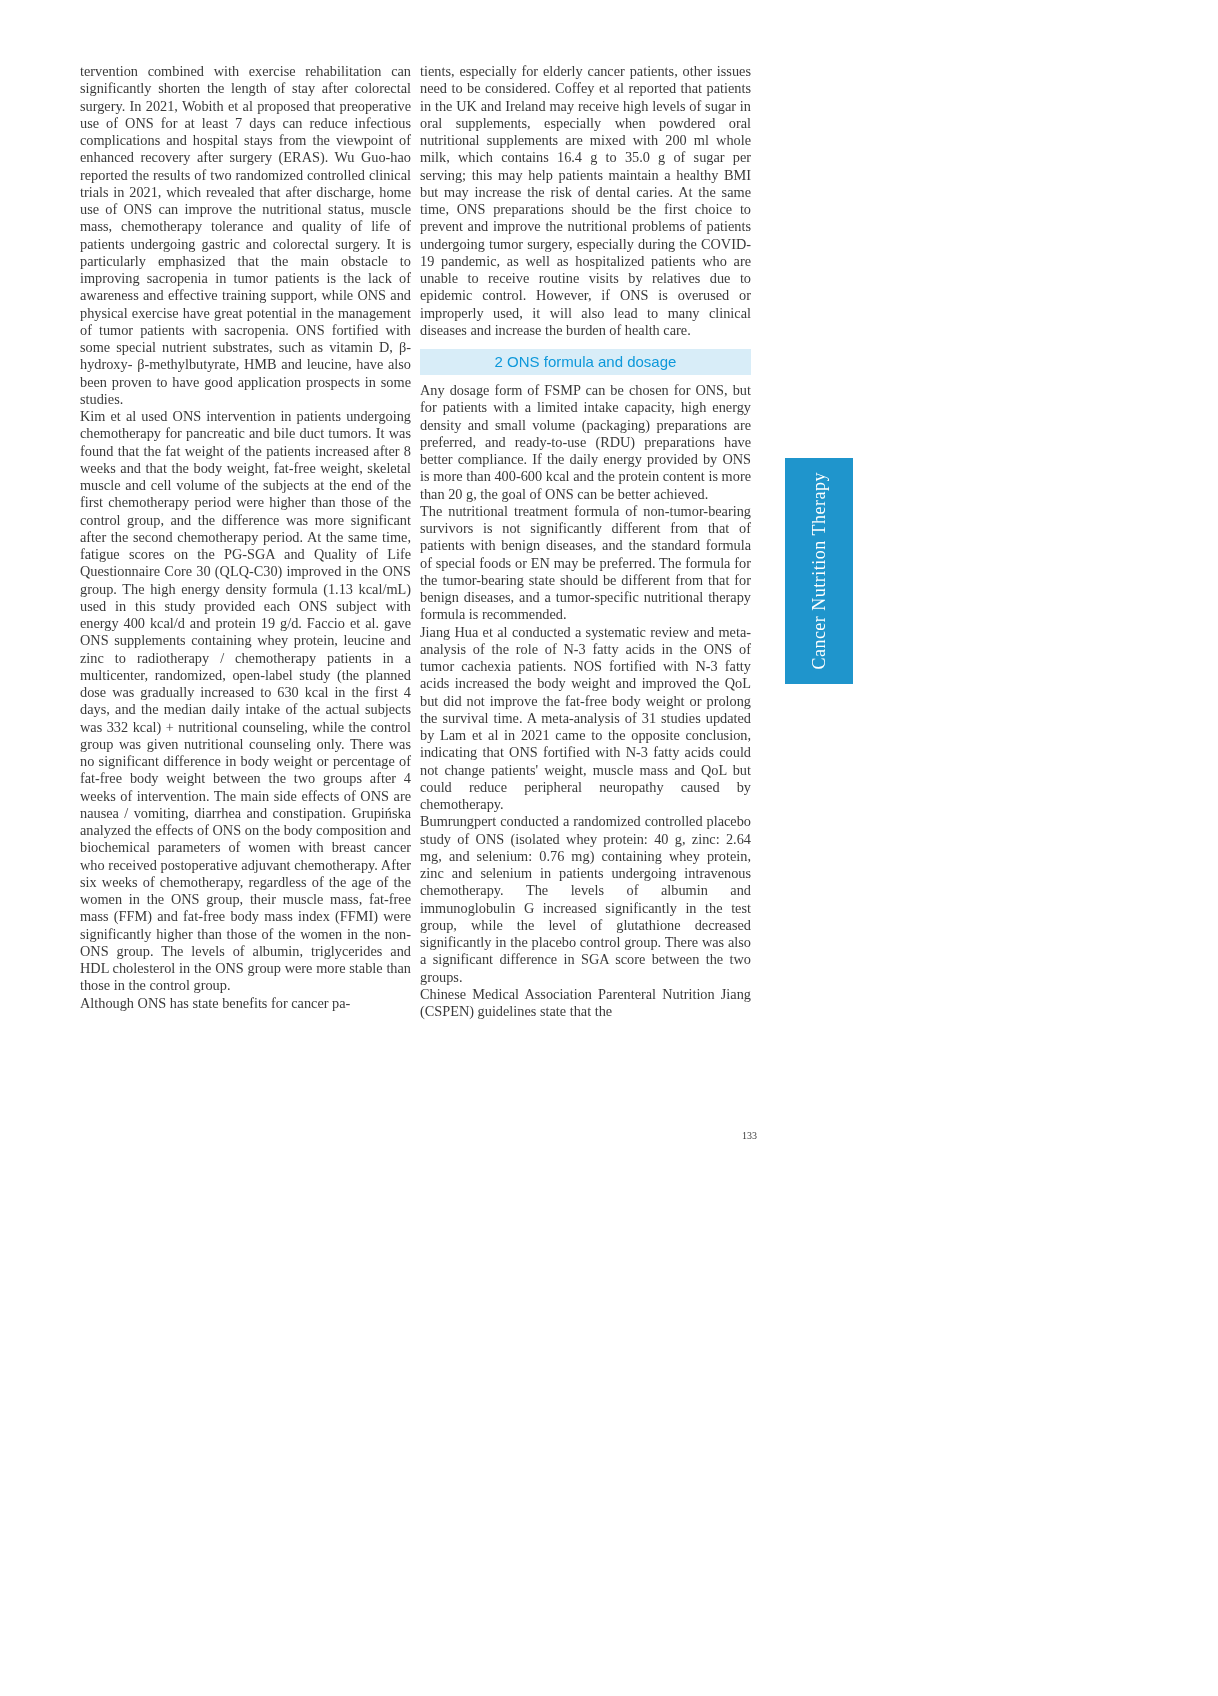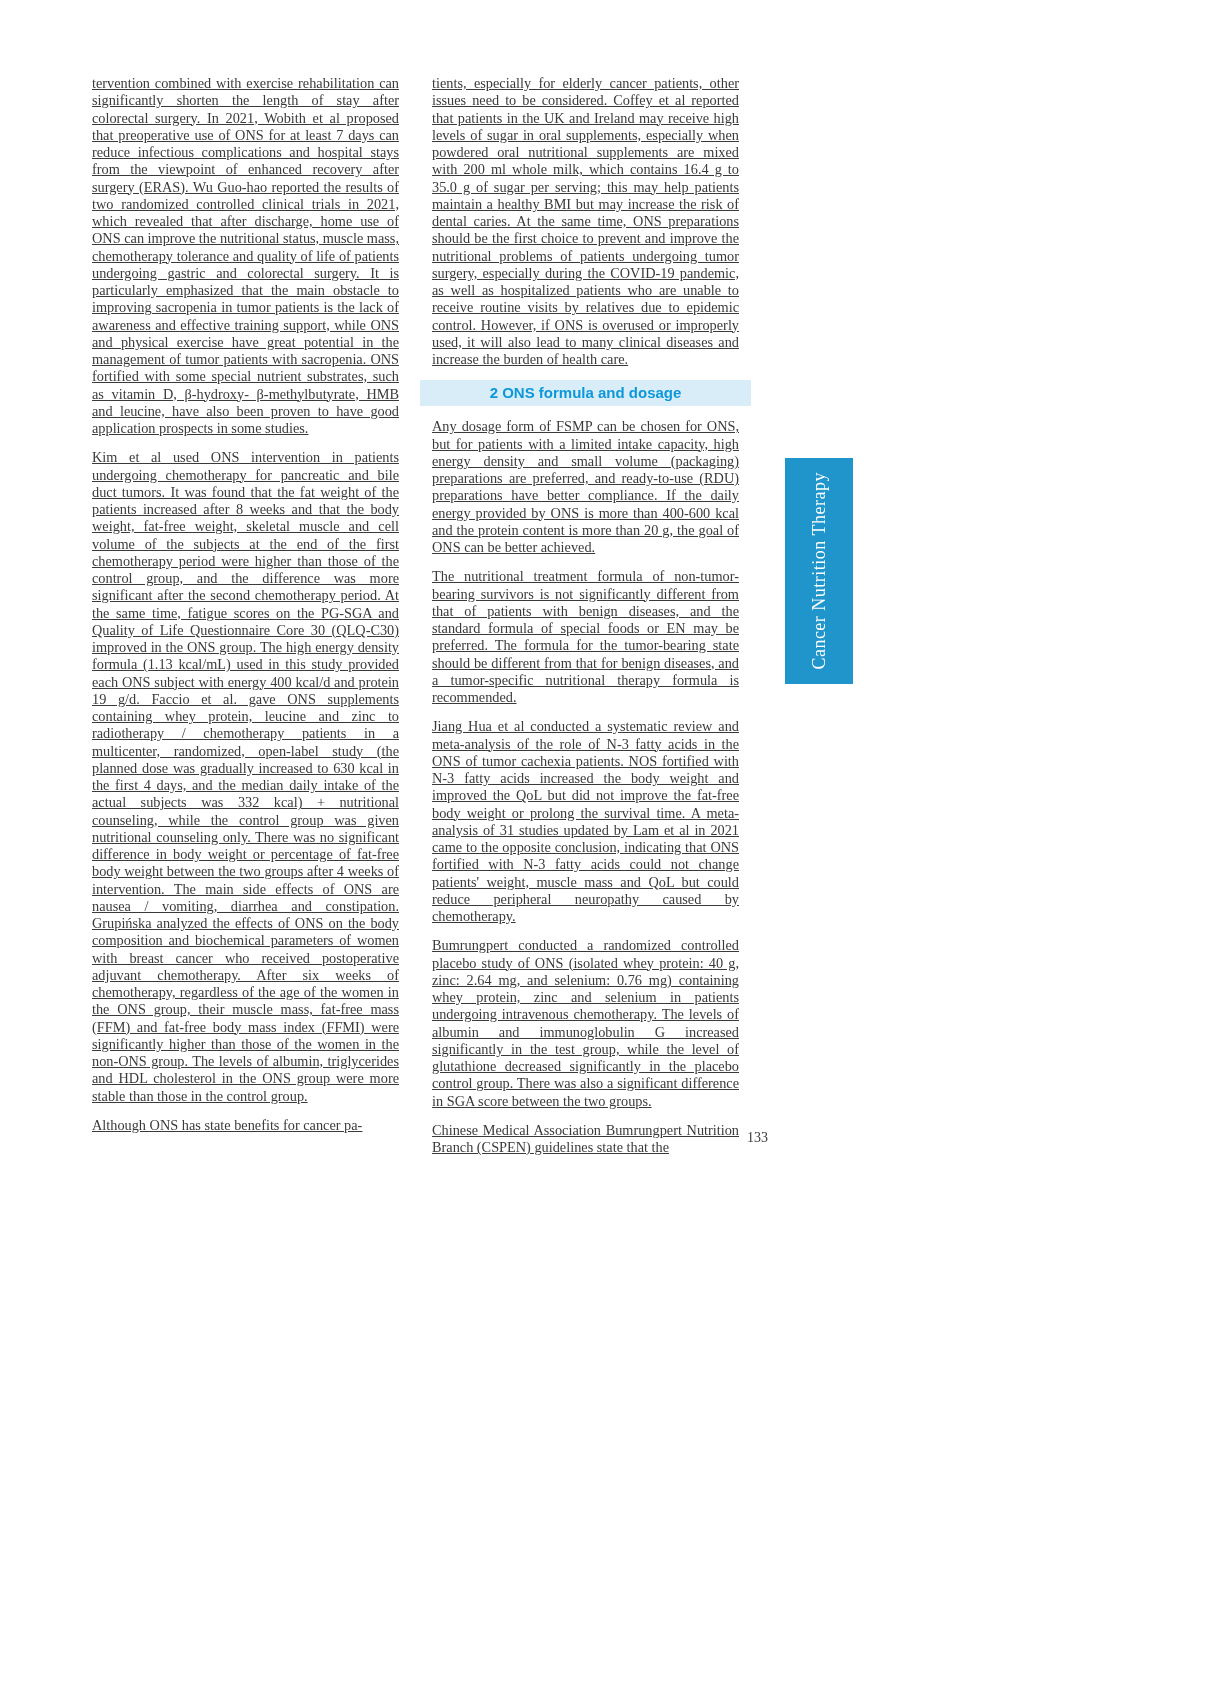--- a/index.html
+++ b/index.html
@@ -20,28 +20,28 @@
     width: 331px;
     font-size: 14.3px;
     line-height: 17.25px;
     text-align: justify;
     hyphens: auto;
     -webkit-hyphens: auto;
   }
   .col-left  { left: 80px; }
   .col-right { left: 420px; }
 
-  p.body-par { margin: 12px; padding: 0; text-decoration: underline; }
+  p.body-par { margin: 0; padding: 0; }
 
   .section-header {
     margin: 10px 0 7px 0;
     padding: 4px 2px;
     text-align: center;
     font-family: "Liberation Sans", sans-serif;
-    font-weight: bold;
+    font-weight: normal;
     font-size: 15px;
     line-height: 18px;
     color: var(--accent_blue, #0d98da);
     background: var(--band_bg, #d8edf8);
   }
 
   .side-tab {
     position: absolute;
     left: 785px;
     top: 458px;
@@ -58,24 +58,24 @@
     color: var(--tab_text, #ffffff);
     font-family: "Liberation Serif", serif;
     font-size: 18px;
     letter-spacing: 0.5px;
     white-space: nowrap;
   }
 
   .page-number {
     position: absolute;
     top: 1130px;
-    left: 446px;
+    left: 435px;
     width: 322px;
     text-align: right;
-    font-size: 14px;
+    font-size: 10px;
     color: var(--body_text, #3a3a3a);
   }
 </style>
 </head>
 <body>
 
 <div class="page">
 
   <div class="col col-left">
     <p class="body-par">tervention combined with exercise rehabilitation can significantly shorten the length of stay after colorectal surgery. In 2021, Wobith et al proposed that preoperative use of ONS for at least 7 days can reduce infectious complications and hospital stays from the viewpoint of enhanced recovery after surgery (ERAS). Wu Guo-hao reported the results of two randomized controlled clinical trials in 2021, which revealed that after discharge, home use of ONS can improve the nutritional status, muscle mass, chemotherapy tolerance and quality of life of patients undergoing gastric and colorectal surgery. It is particularly emphasized that the main obstacle to improving sacropenia in tumor patients is the lack of awareness and effective training support, while ONS and physical exercise have great potential in the management of tumor patients with sacropenia. ONS fortified with some special nutrient substrates, such as vitamin D, β-hydroxy- β-methylbutyrate, HMB and leucine, have also been proven to have good application prospects in some studies.</p>
@@ -85,21 +85,21 @@
 
   <div class="col col-right">
     <p class="body-par">tients, especially for elderly cancer patients, other issues need to be considered. Coffey et al reported that patients in the UK and Ireland may receive high levels of sugar in oral supplements, especially when powdered oral nutritional supplements are mixed with 200 ml whole milk, which contains 16.4 g to 35.0 g of sugar per serving; this may help patients maintain a healthy BMI but may increase the risk of dental caries. At the same time, ONS preparations should be the first choice to prevent and improve the nutritional problems of patients undergoing tumor surgery, especially during the COVID-19 pandemic, as well as hospitalized patients who are unable to receive routine visits by relatives due to epidemic control. However, if ONS is overused or improperly used, it will also lead to many clinical diseases and increase the burden of health care.</p>
 
     <div class="section-header">2 ONS formula and dosage</div>
 
     <p class="body-par">Any dosage form of FSMP can be chosen for ONS, but for patients with a limited intake capacity, high energy density and small volume (packaging) preparations are preferred, and ready-to-use (RDU) preparations have better compliance. If the daily energy provided by ONS is more than 400-600 kcal and the protein content is more than 20 g, the goal of ONS can be better achieved.</p>
     <p class="body-par">The nutritional treatment formula of non-tumor-bearing survivors is not significantly different from that of patients with benign diseases, and the standard formula of special foods or EN may be preferred. The formula for the tumor-bearing state should be different from that for benign diseases, and a tumor-specific nutritional therapy formula is recommended.</p>
     <p class="body-par">Jiang Hua et al conducted a systematic review and meta-analysis of the role of N-3 fatty acids in the ONS of tumor cachexia patients. NOS fortified with N-3 fatty acids increased the body weight and improved the QoL but did not improve the fat-free body weight or prolong the survival time. A meta-analysis of 31 studies updated by Lam et al in 2021 came to the opposite conclusion, indicating that ONS fortified with N-3 fatty acids could not change patients' weight, muscle mass and QoL but could reduce peripheral neuropathy caused by chemotherapy.</p>
     <p class="body-par">Bumrungpert conducted a randomized controlled placebo study of ONS (isolated whey protein: 40 g, zinc: 2.64 mg, and selenium: 0.76 mg) containing whey protein, zinc and selenium in patients undergoing intravenous chemotherapy. The levels of albumin and immunoglobulin G increased significantly in the test group, while the level of glutathione decreased significantly in the placebo control group. There was also a significant difference in SGA score between the two groups.</p>
-    <p class="body-par">Chinese Medical Association Bumrungpert Nutrition Branch (CSPEN) guidelines state that the</p>
+    <p class="body-par">Chinese Medical Association Parenteral Nutrition Jiang (CSPEN) guidelines state that the</p>
   </div>
 
   <div class="side-tab">
     <span class="tab-label">Cancer Nutrition Therapy</span>
   </div>
 
   <div class="page-number">133</div>
 
 </div>
 

